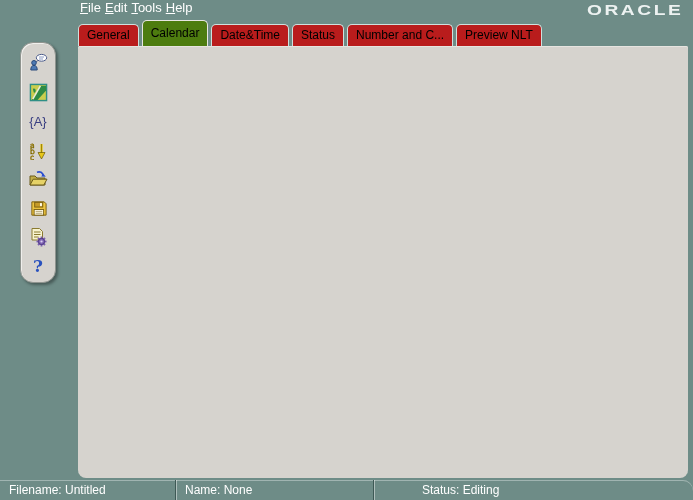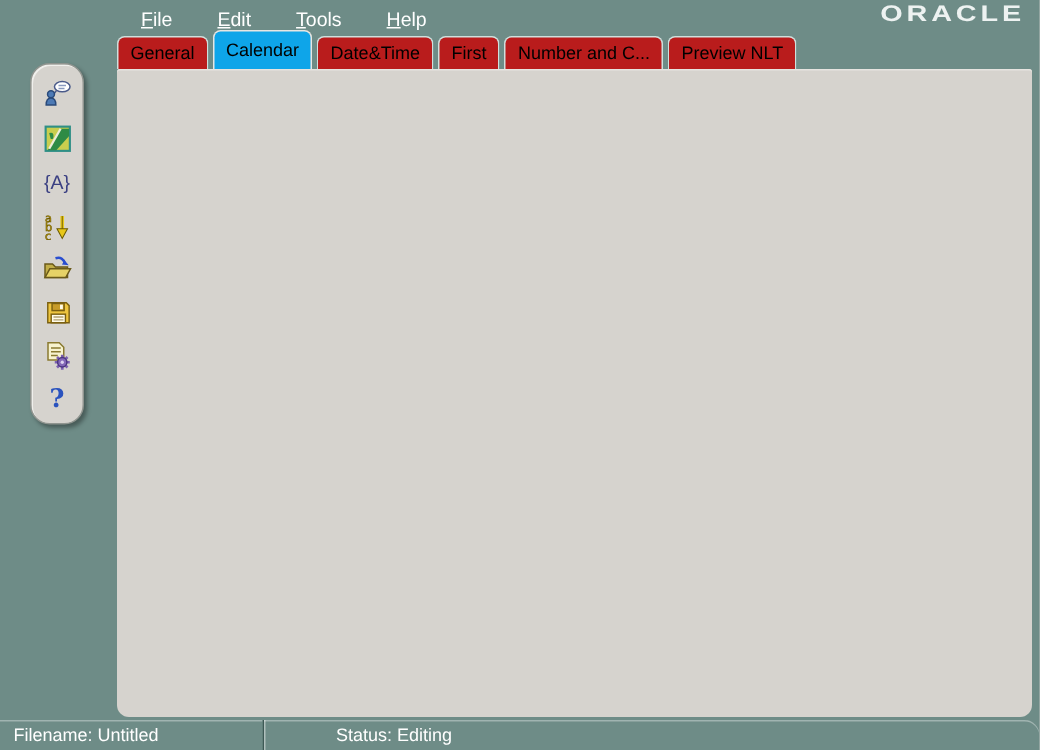--- a/index.html
+++ b/index.html
@@ -1,31 +1,31 @@
 <!DOCTYPE html>
 <html><head>
 <meta charset="utf-8">
 <style>
   html,body{margin:0;padding:0;}
   body{width:693px;height:500px;overflow:hidden;background:#6E8C87;
        font-family:"Liberation Sans", sans-serif; -webkit-font-smoothing:none;}
   #win{position:relative;width:693px;height:500px;background:#6E8C87;}
 
   
-  #menubar{position:absolute;left:80px;top:0;height:20px;display:flex;align-items:flex-end;gap:30px;margin-left:14px;}
+  #menubar{position:absolute;left:80px;top:0;height:20px;display:flex;align-items:flex-start;gap:4px;}
   .menu-item{color:#ffffff;font-size:13px;cursor:default;}
   .mn{text-decoration:underline;}
   #logo{position:absolute;right:10px;top:1px;color:#EDF2F1;font-size:15px;font-weight:bold;
         letter-spacing:2px;transform:scaleX(1.28);transform-origin:right center;}
 
   
   #tabbar{position:absolute;left:78px;top:21px;height:25px;display:flex;align-items:flex-end;gap:3px;}
   .tab{height:21px;line-height:21px;padding:0 8px;background:#b91c1c;color:#000;font-size:12px;
        border:1px solid #CFE0DD;border-bottom:none;border-radius:5px 5px 0 0;white-space:nowrap;}
-  .tab.active{height:25px;line-height:25px;background:#0ea5e9;border-color:#E8E6E2;position:relative;z-index:3;}
+  .tab.active{height:25px;line-height:25px;background:#4d7c0f;border-color:#E8E6E2;position:relative;z-index:3;}
 
   
   #panel{position:absolute;left:78px;top:46px;width:610px;height:432px;background:#D6D3CE;
          border-radius:2px 2px 8px 8px;box-shadow:inset 0 1px 0 #e6e4e0;z-index:1;}
 
   
   #sidebar{position:absolute;left:20px;top:42px;width:36px;height:241px;background:#D6D3CE;
            border:1px solid #8F948F;border-radius:13px;box-shadow:2px 2px 3px rgba(0,0,0,0.35), inset 1px 1px 0 #f0efec;
            display:flex;flex-direction:column;align-items:center;padding-top:9px;box-sizing:border-box;gap:7px;z-index:2;}
   .tool-btn{width:22px;height:22px;display:flex;align-items:center;justify-content:center;cursor:default;}
@@ -83,21 +83,21 @@
     <span class="menu-item"><span class="mn">E</span><span>dit</span></span>
     <span class="menu-item"><span class="mn">T</span><span>ools</span></span>
     <span class="menu-item"><span class="mn">H</span><span>elp</span></span>
   </div>
   <div id="logo">ORACLE</div>
 
   <div id="tabbar">
     <div class="tab">General</div>
     <div class="tab active">Calendar</div>
     <div class="tab">Date&amp;Time</div>
-    <div class="tab">First</div>
+    <div class="tab">Status</div>
     <div class="tab">Number and C...</div>
     <div class="tab">Preview NLT</div>
   </div>
 
   <div id="panel"></div>
 
   <div id="sidebar">
     <div class="tool-btn">
       <svg width="20" height="20" viewBox="0 0 20 20">
         <ellipse cx="13.5" cy="4.8" rx="5.2" ry="3.4" fill="#fff" stroke="#4A5A8A"></ellipse>
@@ -282,16 +282,17 @@
       <span class="week-label">Week4</span>
     </div>
     <div class="week-item">
       <span class="wk-btn"></span>
       <span class="week-label">Week5</span>
     </div>
   </div>
 
   <div id="statusbar">
     <div class="status-sec" id="status-1">Filename: Untitled</div>
+    <div class="status-sec" id="status-3">Name: None</div>
     <div class="status-sec" id="status-4">Status: Editing</div>
   </div>
 
 </div>
 
 </body></html>

